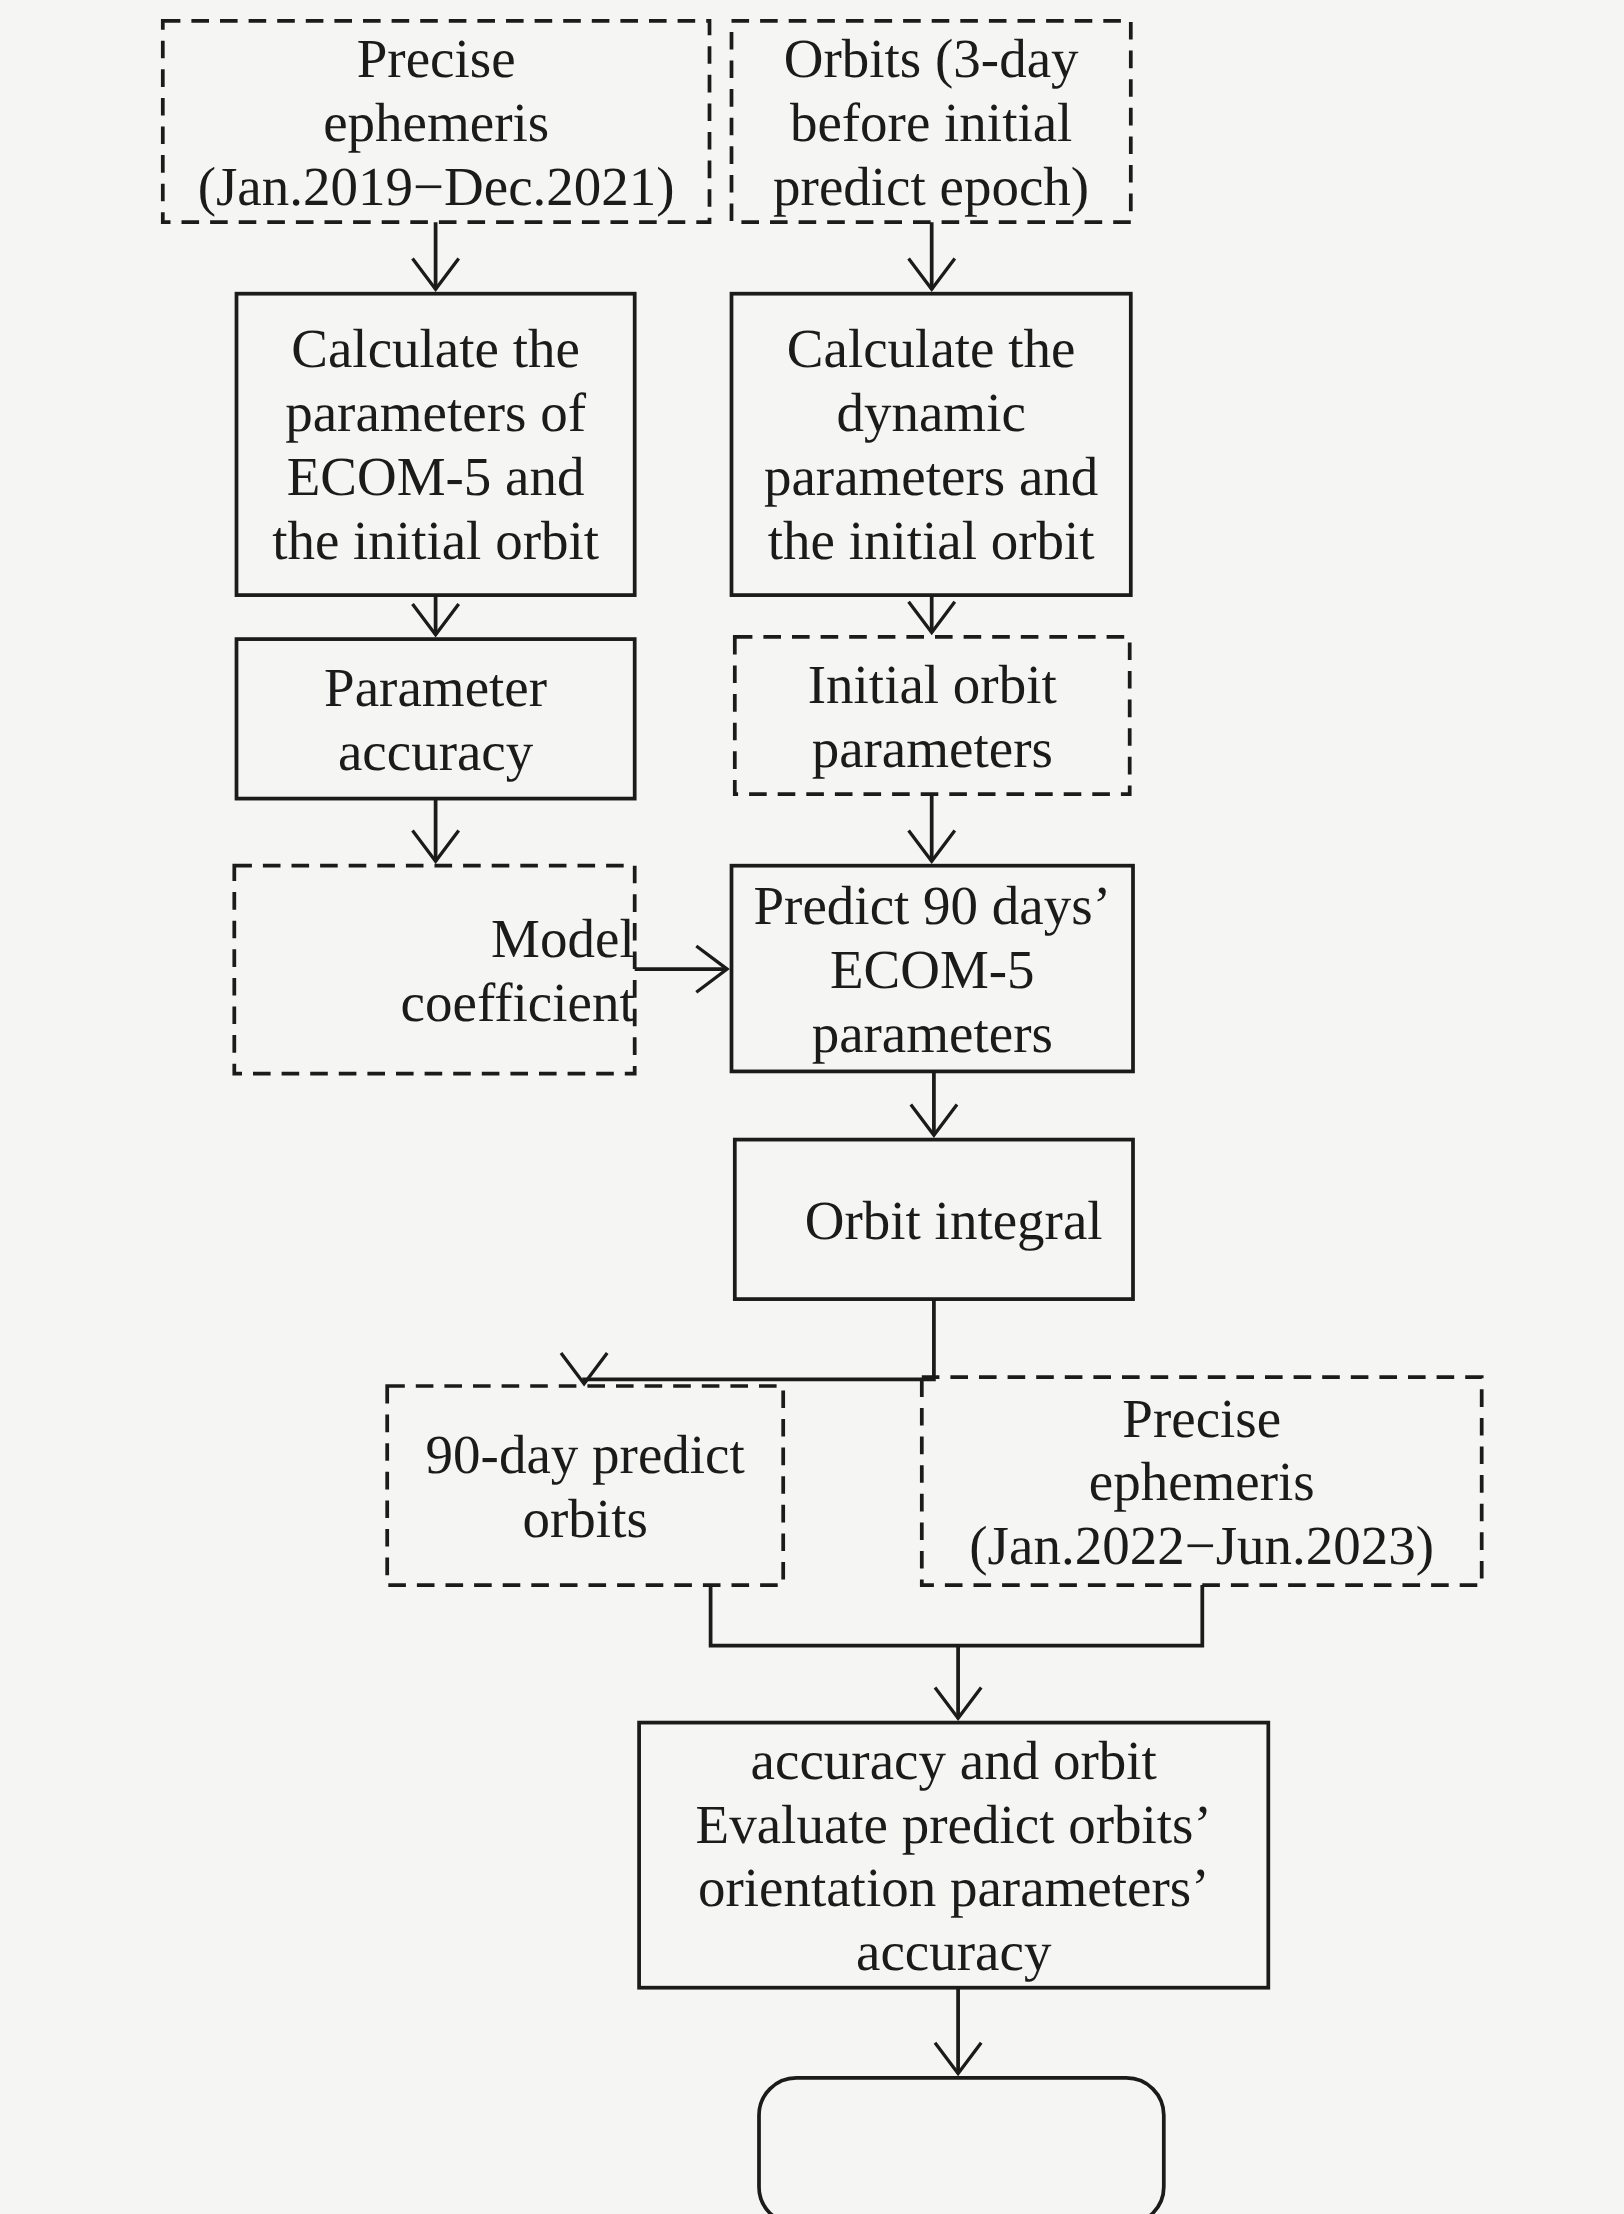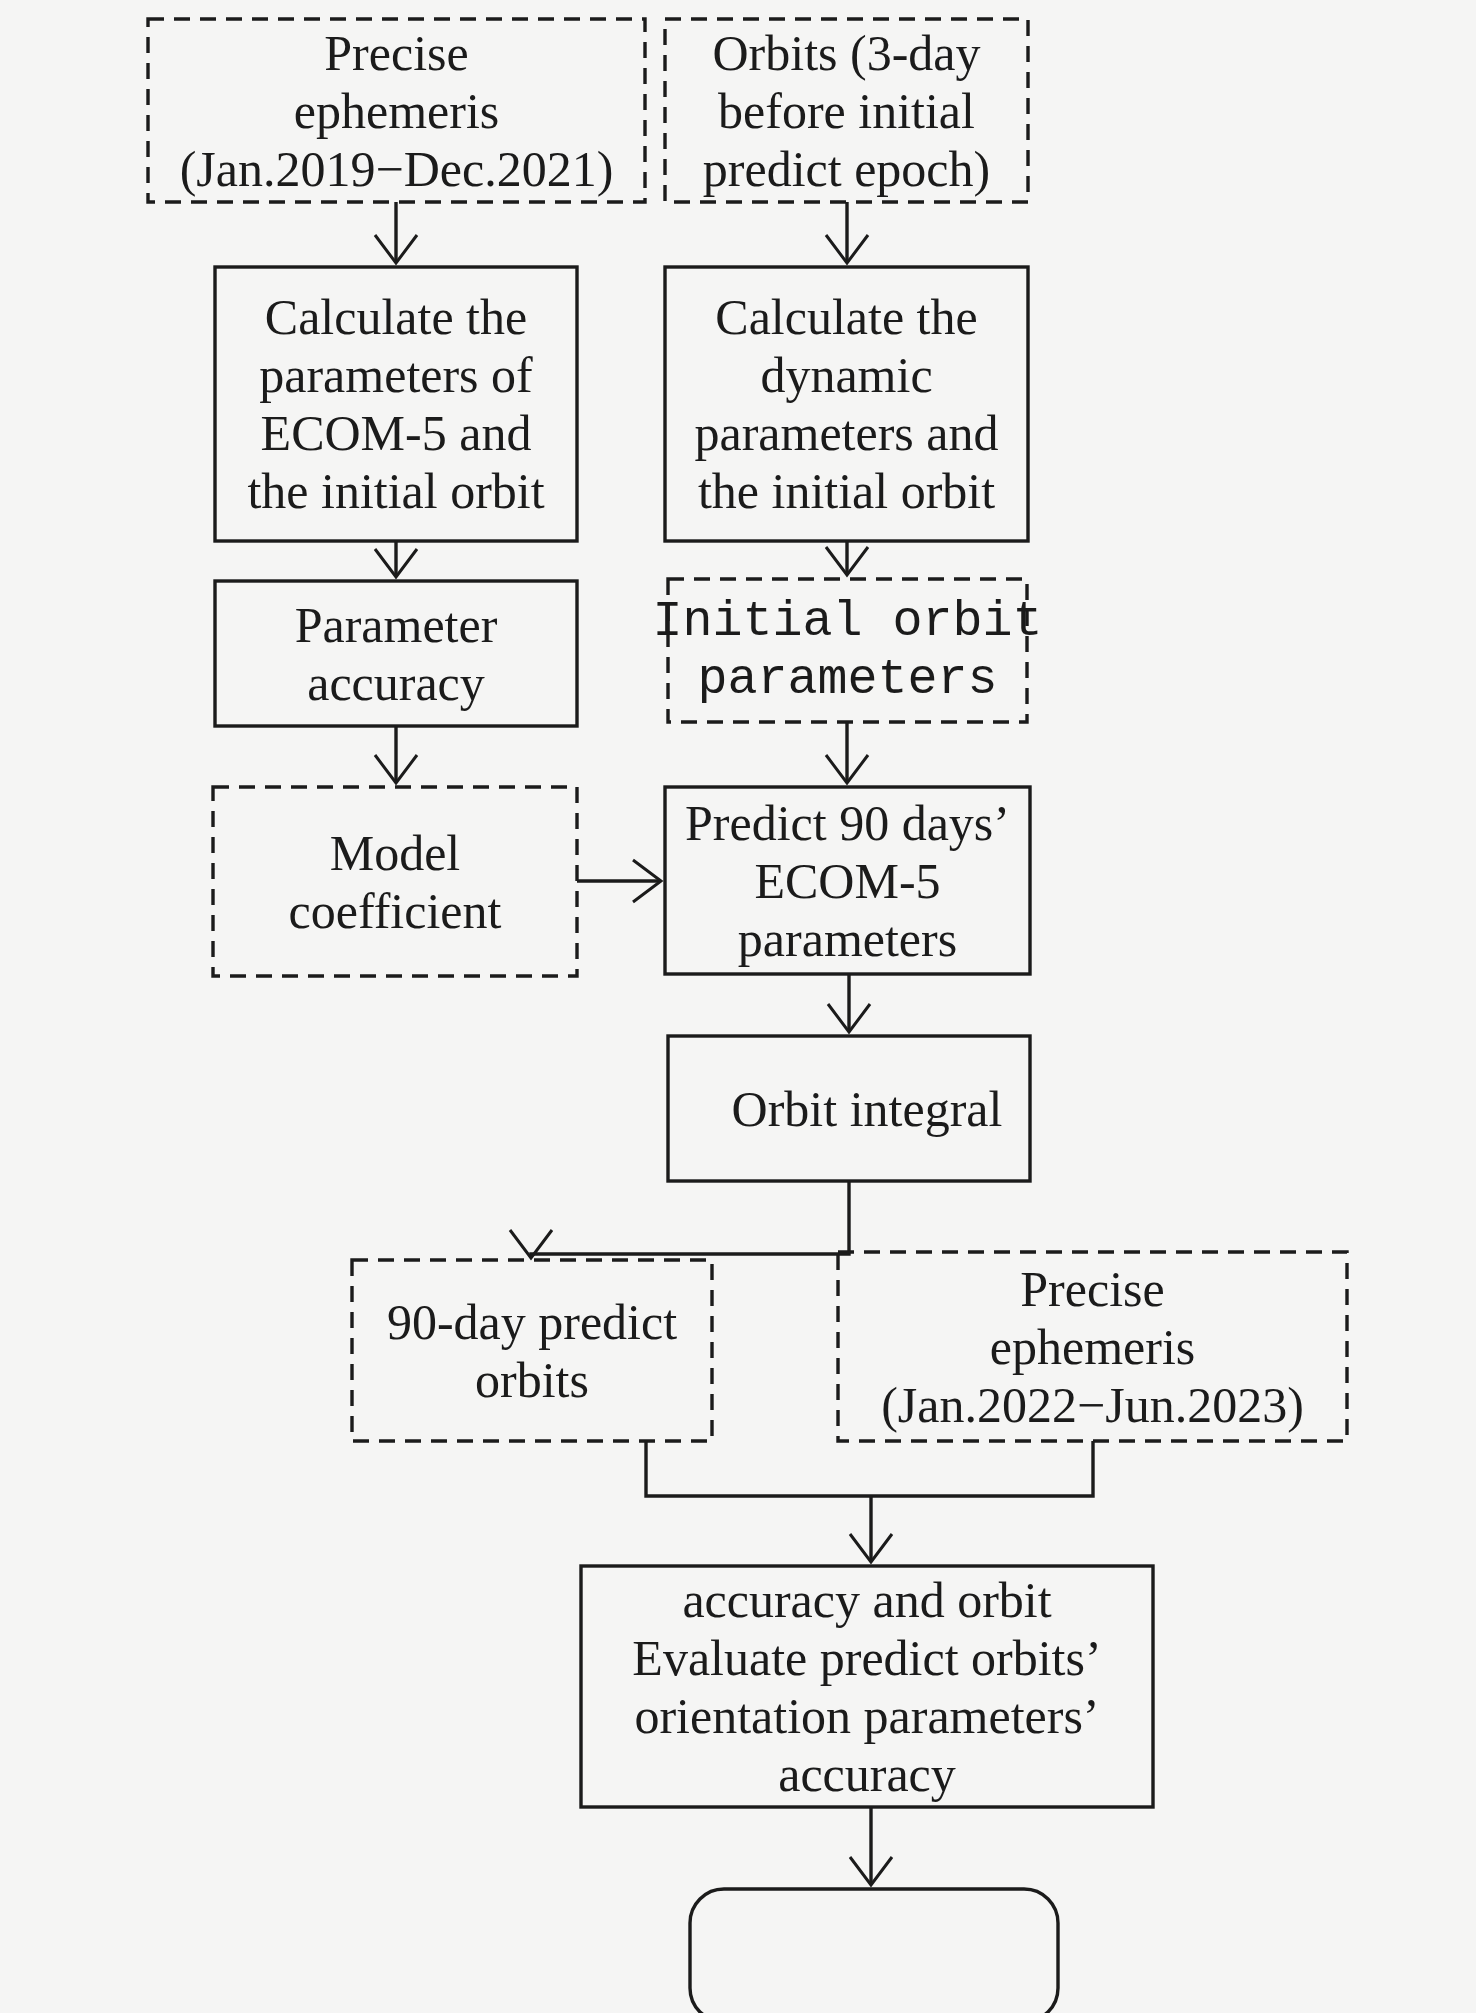--- a/index.html
+++ b/index.html
@@ -87,26 +87,26 @@
     <span>dynamic</span>
     <span>parameters and</span>
     <span>the initial orbit</span>
   </div>
 
   <div class="node" style="left:215px;top:567px;width:362px;height:145px;">
     <span>Parameter</span>
     <span>accuracy</span>
   </div>
 
-  <div class="node" style="left:668px;top:565px;width:359px;height:143px;font-family:Liberation Mono, monospace;">
+  <div class="node" style="left:668px;top:565px;width:359px;height:143px;">
     <span>Initial orbit</span>
     <span>parameters</span>
   </div>
 
-  <div class="node" style="left:213px;top:773px;width:364px;height:189px;">
+  <div class="node" style="left:213px;top:773px;width:364px;height:189px;align-items:flex-end;">
     <span>Model</span>
     <span>coefficient</span>
   </div>
 
   <div class="node" style="left:665px;top:773px;width:365px;height:187px;">
     <span>Predict 90 days’</span>
     <span>ECOM-5</span>
     <span>parameters</span>
   </div>
 

